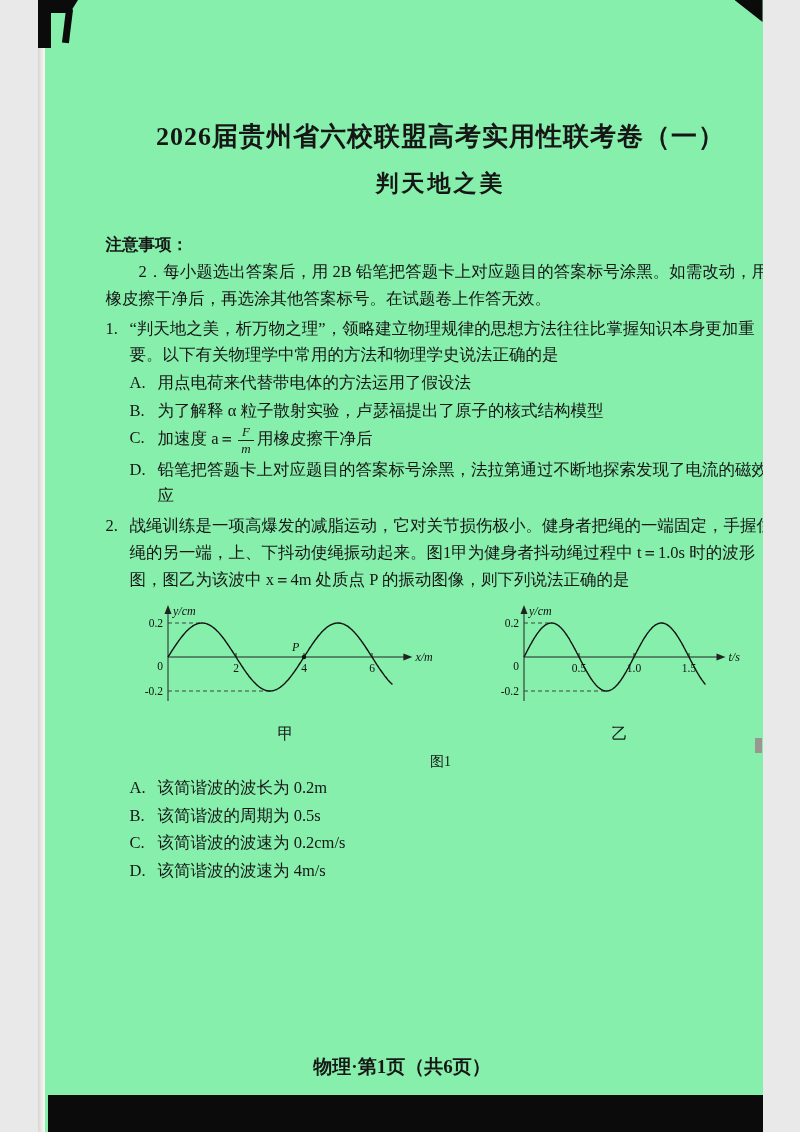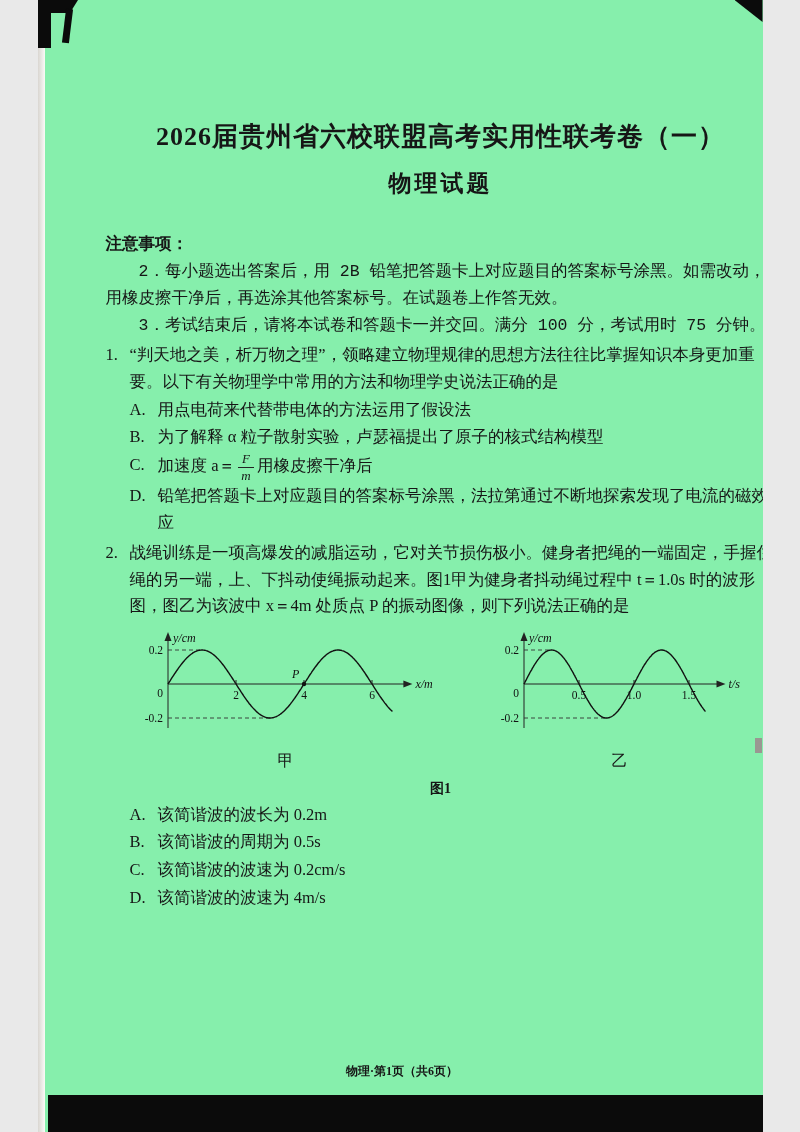--- a/index.html
+++ b/index.html
@@ -19,21 +19,21 @@
   .art-tr  { right:0; top:0; width:28px; height:22px; clip-path:polygon(0 0,100% 0,100% 100%); }
   .art-r5  { right:1px; top:738px; width:7px; height:15px; background:#9a9792; }
   .art-bottom { left:10px; right:0; bottom:0; height:37px; }
 
   .content { position:absolute; left:68px; top:116px; width:670px;
     font-size:16.5px; line-height:1.62; }
 
   .title-main { text-align:center; font-weight:bold; font-size:26px; letter-spacing:1px; }
   .title-sub  { text-align:center; font-weight:bold; font-size:23px; letter-spacing:3px; margin-top:7px; }
 
-  .notice { margin-top:30px;font-family:Liberation Mono, monospace; }
+  .notice { margin-top:30px; }
   .bold { font-weight:bold; }
   .notice-item { text-indent:2em; }
 
   .section-heading { font-weight:bold; margin-top:22px; }
 
   .question { margin-top:3px; }
   .stem { display:flex; }
   .stem .qnum { flex:0 0 24px; }
   .stem .qtext { flex:1; }
   .options { padding-left:24px; }
@@ -44,46 +44,45 @@
   .frac { display:inline-flex; flex-direction:column; vertical-align:middle;
     text-align:center; line-height:1.05; font-style:italic; font-size:13px; margin:0 3px; }
   .frac .num { border-bottom:1px solid #222; padding:0 4px 1px; }
   .frac .den { padding-top:1px; }
 
   .figure { margin-top:6px; }
   .graphs { display:flex; justify-content:center; align-items:flex-start; gap:38px; }
   .graph-block { display:flex; flex-direction:column; align-items:center; }
   svg { font-family:"Liberation Serif","DejaVu Serif",serif; }
   .graph-label { font-size:16px; margin-top:0; }
-  .fig-caption { text-align:center; font-weight:bold; font-size:14px; margin-top:4px; }
+  .fig-caption { text-align:center; font-weight:normal; font-size:14px; margin-top:4px; }
 
   .footer { position:absolute; left:4px; right:0; bottom:52px; text-align:center;
-    font-weight:bold; font-size:12px; }
+    font-weight:bold; font-size:19px; }
 </style>
 </head>
 <body>
 
 <div class="page">
   <div class="edge-left"></div>
   <div class="art art-tl1"></div>
   <div class="art art-tl2"></div>
   <div class="art art-tl3"></div>
   <div class="art art-tr"></div>
   <div class="art-r5 art"></div>
   <div class="art art-bottom"></div>
 
   <div class="content">
 
     <div class="title-main">2026届贵州省六校联盟高考实用性联考卷（一）</div>
-    <div class="title-sub">物理试题</div>
+    <div class="title-sub">判天地之美</div>
 
     <div class="notice">
       <div class="bold">注意事项：</div>
       <div class="notice-item">2．每小题选出答案后，用 2B 铅笔把答题卡上对应题目的答案标号涂黑。如需改动，用橡皮擦干净后，再选涂其他答案标号。在试题卷上作答无效。</div>
-      <div class="notice-item">3．考试结束后，请将本试卷和答题卡一并交回。满分 100 分，考试用时 75 分钟。</div>
     </div>
 
 
     <div class="question">
       <div class="stem">
         <span class="qnum">1.</span>
         <span class="qtext">“判天地之美，析万物之理”，领略建立物理规律的思想方法往往比掌握知识本身更加重要。以下有关物理学中常用的方法和物理学史说法正确的是</span>
       </div>
       <div class="options">
         <div class="option">

